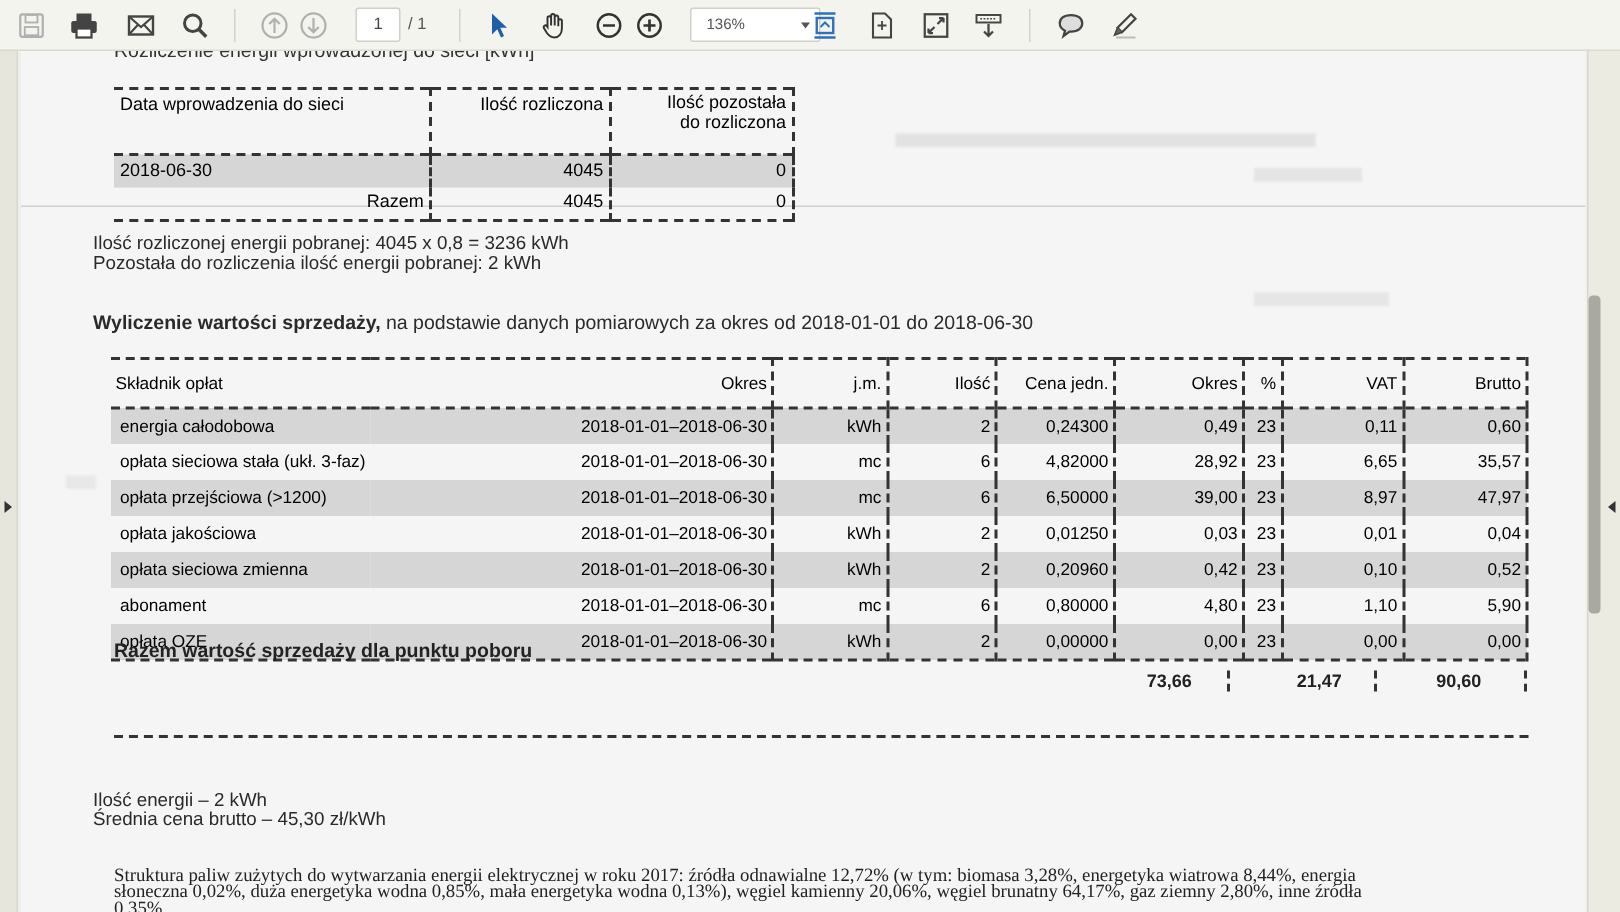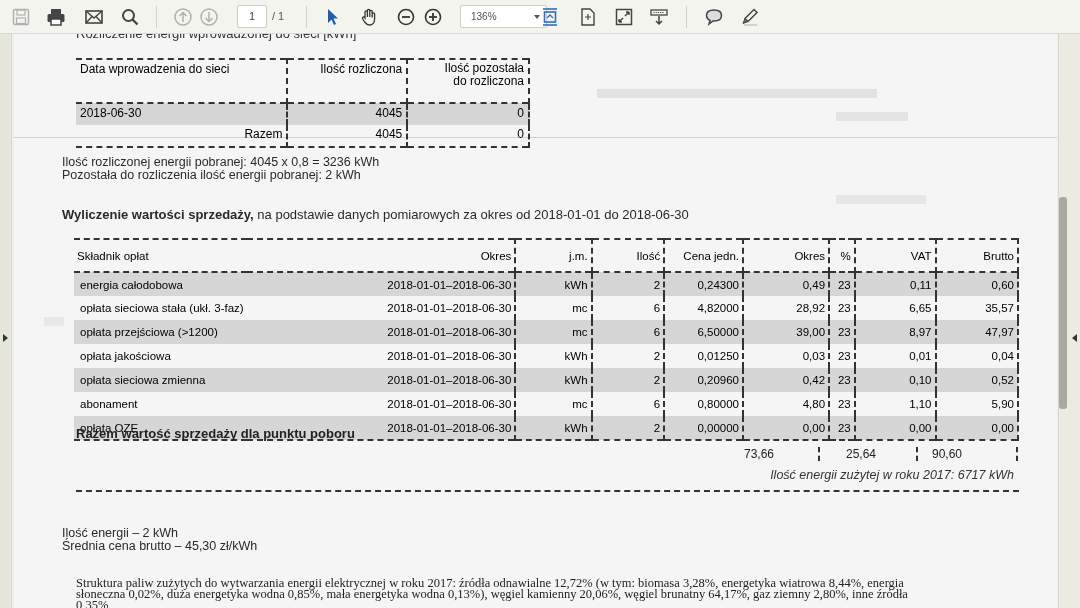--- a/index.html
+++ b/index.html
@@ -27,21 +27,21 @@
 .dash-top{border-top:2px dashed #333}
 .dash-bottom{border-bottom:2px dashed #333}
 .dash-r{border-right:2px dashed #333}
 .shade{background:#d6d6d6}
 .r{text-align:right}
 .note{position:absolute;left:48px;font-size:12.5px;color:#2a2a2a;line-height:13px}
 .t2{position:absolute;left:60px;top:204px;width:945px;font-size:11.5px}
 .t2 td{padding:0 3px;height:24px;vertical-align:middle;white-space:nowrap}
 .t2 tr.hdr td{height:33px}
 .sum{position:absolute;left:62px;top:392px;font-size:13px;font-weight:bold;color:#222}
-.sumval{position:absolute;top:413px;font-size:12px;font-weight:normal;color:#222;text-align:left}
+.sumval{position:absolute;top:413px;font-size:12px;font-weight:bold;color:#222;text-align:center}
 .italic-note{position:absolute;left:700px;top:434px;font-size:12.5px;font-style:italic;color:#333;width:300px;text-align:right}
 .dashline{position:absolute;left:62px;top:456px;width:943px;border-top:2px dashed #333}
 .serif{position:absolute;left:62px;font-family:"Liberation Serif",serif;font-size:12.5px;color:#222;line-height:11px;white-space:nowrap}
 </style>
 </head>
 <body>
 
 <div class="toolbar">
   <div class="tb-btn" style="left:9px">
     <svg viewBox="0 0 20 20">
@@ -285,24 +285,23 @@
       <td class="r dash-r">0,00</td>
       <td class="r dash-r">23</td>
       <td class="r dash-r">0,00</td>
       <td class="r dash-r">0,00</td>
     </tr>
   </tbody>
     </table>
 
   <div class="sum">Razem wartość sprzedaży  dla punktu poboru</div>
   <div class="sumval" style="left:730px;width:76px;border-right:2px dashed #333;padding-right:3px">73,66</div>
-  <div class="sumval" style="left:832px;width:72px;border-right:2px dashed #333;padding-right:3px">25,64</div>
+  <div class="sumval" style="left:832px;width:72px;border-right:2px dashed #333;padding-right:3px">21,47</div>
   <div class="sumval" style="left:918px;width:86px;border-right:2px dashed #333;padding-right:3px">90,60</div>
 
-  <div class="italic-note">Ilość energii zużytej w roku 2017: 6717 kWh</div>
   <div class="dashline"></div>
 
   <div class="note" style="top:493px">Ilość energii – 2  kWh</div>
   <div class="note" style="top:506px">Średnia cena brutto – 45,30 zł/kWh</div>
 
   <div class="serif" style="top:544px">Struktura paliw zużytych do wytwarzania energii elektrycznej w roku 2017: źródła odnawialne 12,72% (w tym: biomasa 3,28%, energetyka wiatrowa 8,44%, energia</div>
   <div class="serif" style="top:555px">słoneczna 0,02%, duża energetyka wodna 0,85%, mała energetyka wodna 0,13%), węgiel kamienny 20,06%, węgiel brunatny 64,17%, gaz ziemny 2,80%, inne źródła</div>
   <div class="serif" style="top:566px">0,35%</div>
 </div>
 

